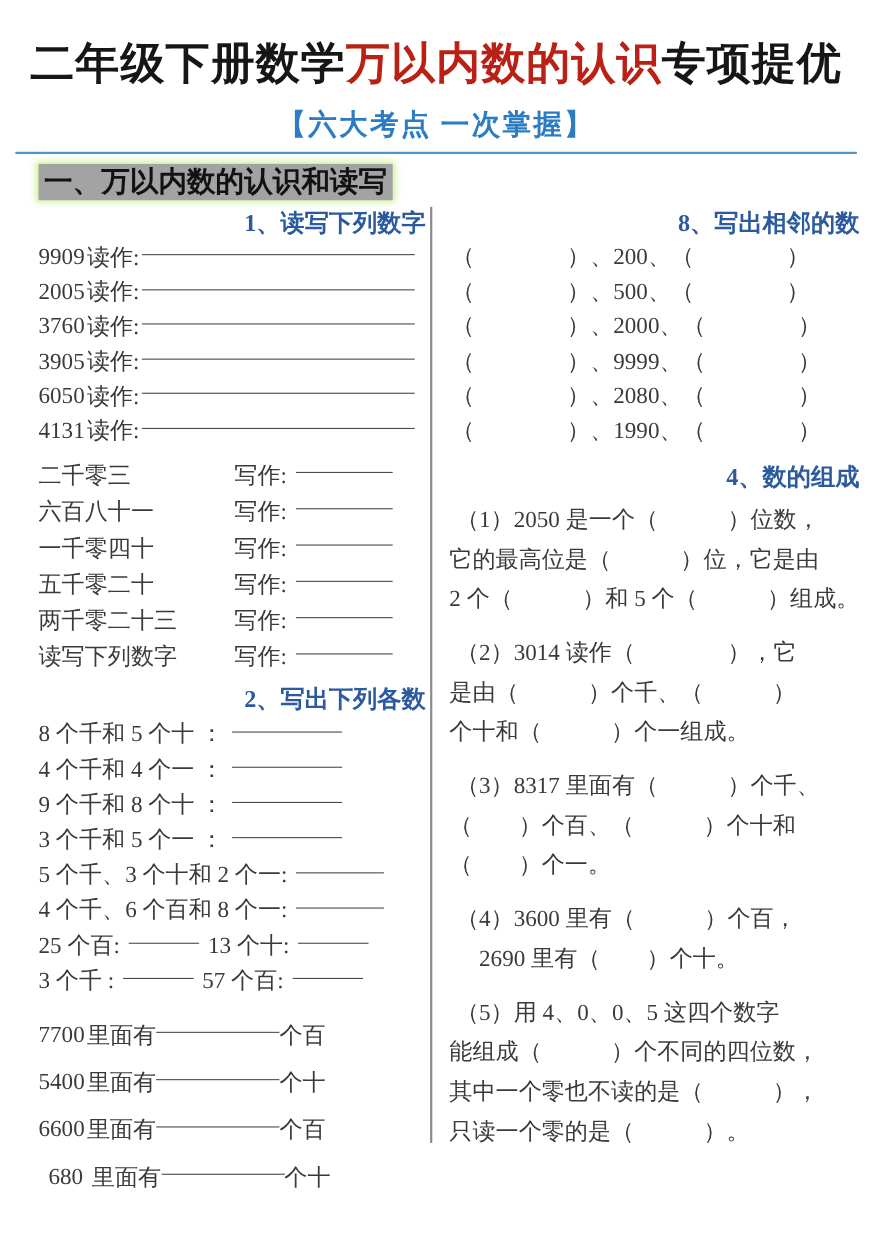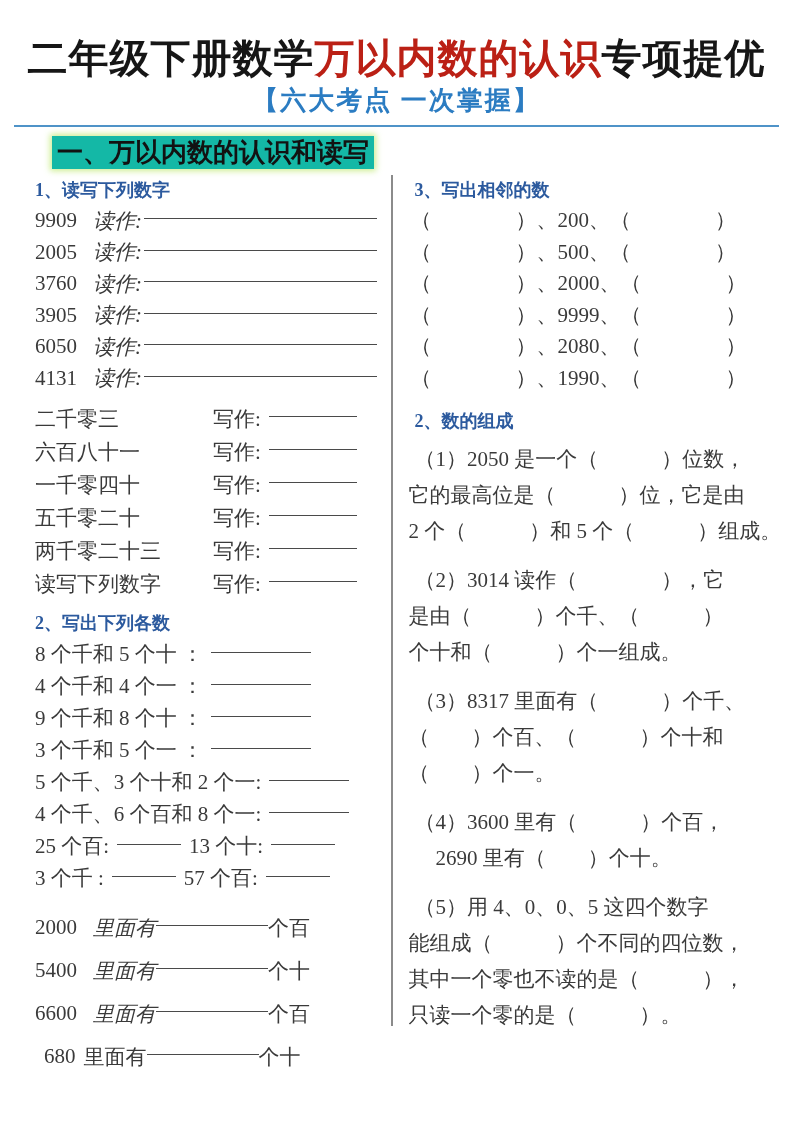--- a/index.html
+++ b/index.html
@@ -12,53 +12,53 @@
   .page { width: 793px; height: 1122px; padding-top: 34px; border-radius: 27px; }
 
   .title {
     text-align: center;
     font-family: "Liberation Sans", "DejaVu Sans", sans-serif;
     font-weight: 900; font-size: 40px; letter-spacing: 1px;
     color: #161616; line-height: 1.2;
   }
   .title .red { color: #bb2015; }
   .subtitle {
-    text-align: center; margin-top: 1px;
+    text-align: center; margin-top: 14px;
     font-weight: bold; font-size: 26px; letter-spacing: 2px;
     color: #2b7cc2;
   }
   .toprule { border: none; border-top: 2.5px solid #4f93c8; margin: 7px 14px 9px 14px; }
 
   .section-head {
-    display: inline-block; margin-left: 52px;
-    background: #14b8a6; box-shadow: 0 0 6px 2px rgba(190,232,110,0.75);
+    display: inline-block; margin-left: 35px;
+    background: #a3a3a3; box-shadow: 0 0 6px 2px rgba(190,232,110,0.75);
     font-family: "Liberation Sans", "DejaVu Sans", sans-serif;
     font-weight: 900; font-size: 26px; color: #121212;
     padding: 0 5px; line-height: 33px;
   }
 
   .columns { display: flex; padding: 4px 16px 0 35px; }
   .col-left { flex: 0 0 352px; }
   .divider { flex: 0 0 1.5px; background: #8b8b8b; margin: 2px 4px 52px 4px; }
   .col-right { flex: 1; padding-left: 12px; }
 
   .sub-head {
-    color: #2c5a9e; font-weight: bold; font-size: 18px;
-    line-height: 30px; margin-top: 2px;
+    color: #2c5a9e; font-weight: bold; font-size: 22px;
+    line-height: 30px; margin-top: 2px; text-align: right;
   }
   .mt8  { margin-top: 8px; }
   .mt12 { margin-top: 12px; }
 
   .row { display: flex; align-items: center; font-size: 21px; height: 31.5px; white-space: nowrap; }
   .row.tall { height: 43px; }
   .u { display: inline-block; border-bottom: 1.5px solid #4a4a4a; height: 1px; margin-bottom: 4px; }
   .u-fill { flex: 1; margin-left: 2px; margin-right: 10px; }
   .u100 { width: 100px; } .u88 { width: 88px; } .u80 { width: 80px; }
   .u64 { width: 64px; } .u112 { width: 112px; }
-  .ml6 { margin-left: 16px; font-style: italic; } .ml8 { margin-left: 8px; } .ml14 { margin-left: 8px; }
+  .ml6 { margin-left: 2px; } .ml8 { margin-left: 8px; } .ml14 { margin-left: 8px; }
   .cnw { width: 178px; }
   .indent6 { padding-left: 9px; }
 
   .rrow { font-size: 21px; height: 31.5px; line-height: 31.5px; white-space: nowrap; padding-left: 2px; }
   .para { margin-top: 13px; }
   .pline { font-size: 21px; line-height: 36px; white-space: nowrap; }
   .plead { padding-left: 6px; }
 </style>
 </head>
 <body>
@@ -174,21 +174,21 @@
         <span class="u u64 ml8"></span>
       </div>
       <div class="row" style="height:32px">
         <span>3 个千 :</span>
         <span class="u u64 ml8"></span>
         <span class="ml14">57 个百:</span>
         <span class="u u64 ml8"></span>
       </div>
 
       <div class="row tall mt12">
-        <span>2000</span>
+        <span>7700</span>
         <span class="ml6">里面有</span>
         <span class="u u112"></span>
         <span>个百</span>
       </div>
       <div class="row tall">
         <span>5400</span>
         <span class="ml6">里面有</span>
         <span class="u u112"></span>
         <span>个十</span>
       </div>
@@ -202,30 +202,30 @@
         <span class="indent6">680</span>
         <span class="ml8">里面有</span>
         <span class="u u112"></span>
         <span>个十</span>
       </div>
     </div>
 
     <div class="divider"></div>
 
     <div class="col-right">
-      <div class="sub-head" style="padding-left:6px">3、写出相邻的数</div>
+      <div class="sub-head" style="padding-left:6px">8、写出相邻的数</div>
 
       <div class="rrow">（　　　　）、200、（　　　　）</div>
       <div class="rrow">（　　　　）、500、（　　　　）</div>
       <div class="rrow">（　　　　）、2000、（　　　　）</div>
       <div class="rrow">（　　　　）、9999、（　　　　）</div>
       <div class="rrow">（　　　　）、2080、（　　　　）</div>
       <div class="rrow">（　　　　）、1990、（　　　　）</div>
 
-      <div class="sub-head mt12" style="padding-left:6px">2、数的组成</div>
+      <div class="sub-head mt12" style="padding-left:6px">4、数的组成</div>
 
       <div class="para" style="margin-top:5px">
         <div class="pline plead">（1）2050 是一个（　　　）位数，</div>
         <div class="pline">它的最高位是（　　　）位，它是由</div>
         <div class="pline">2 个（　　　）和 5 个（　　　）组成。</div>
       </div>
 
       <div class="para">
         <div class="pline plead">（2）3014 读作（　　　　），它</div>
         <div class="pline">是由（　　　）个千、（　　　）</div>

